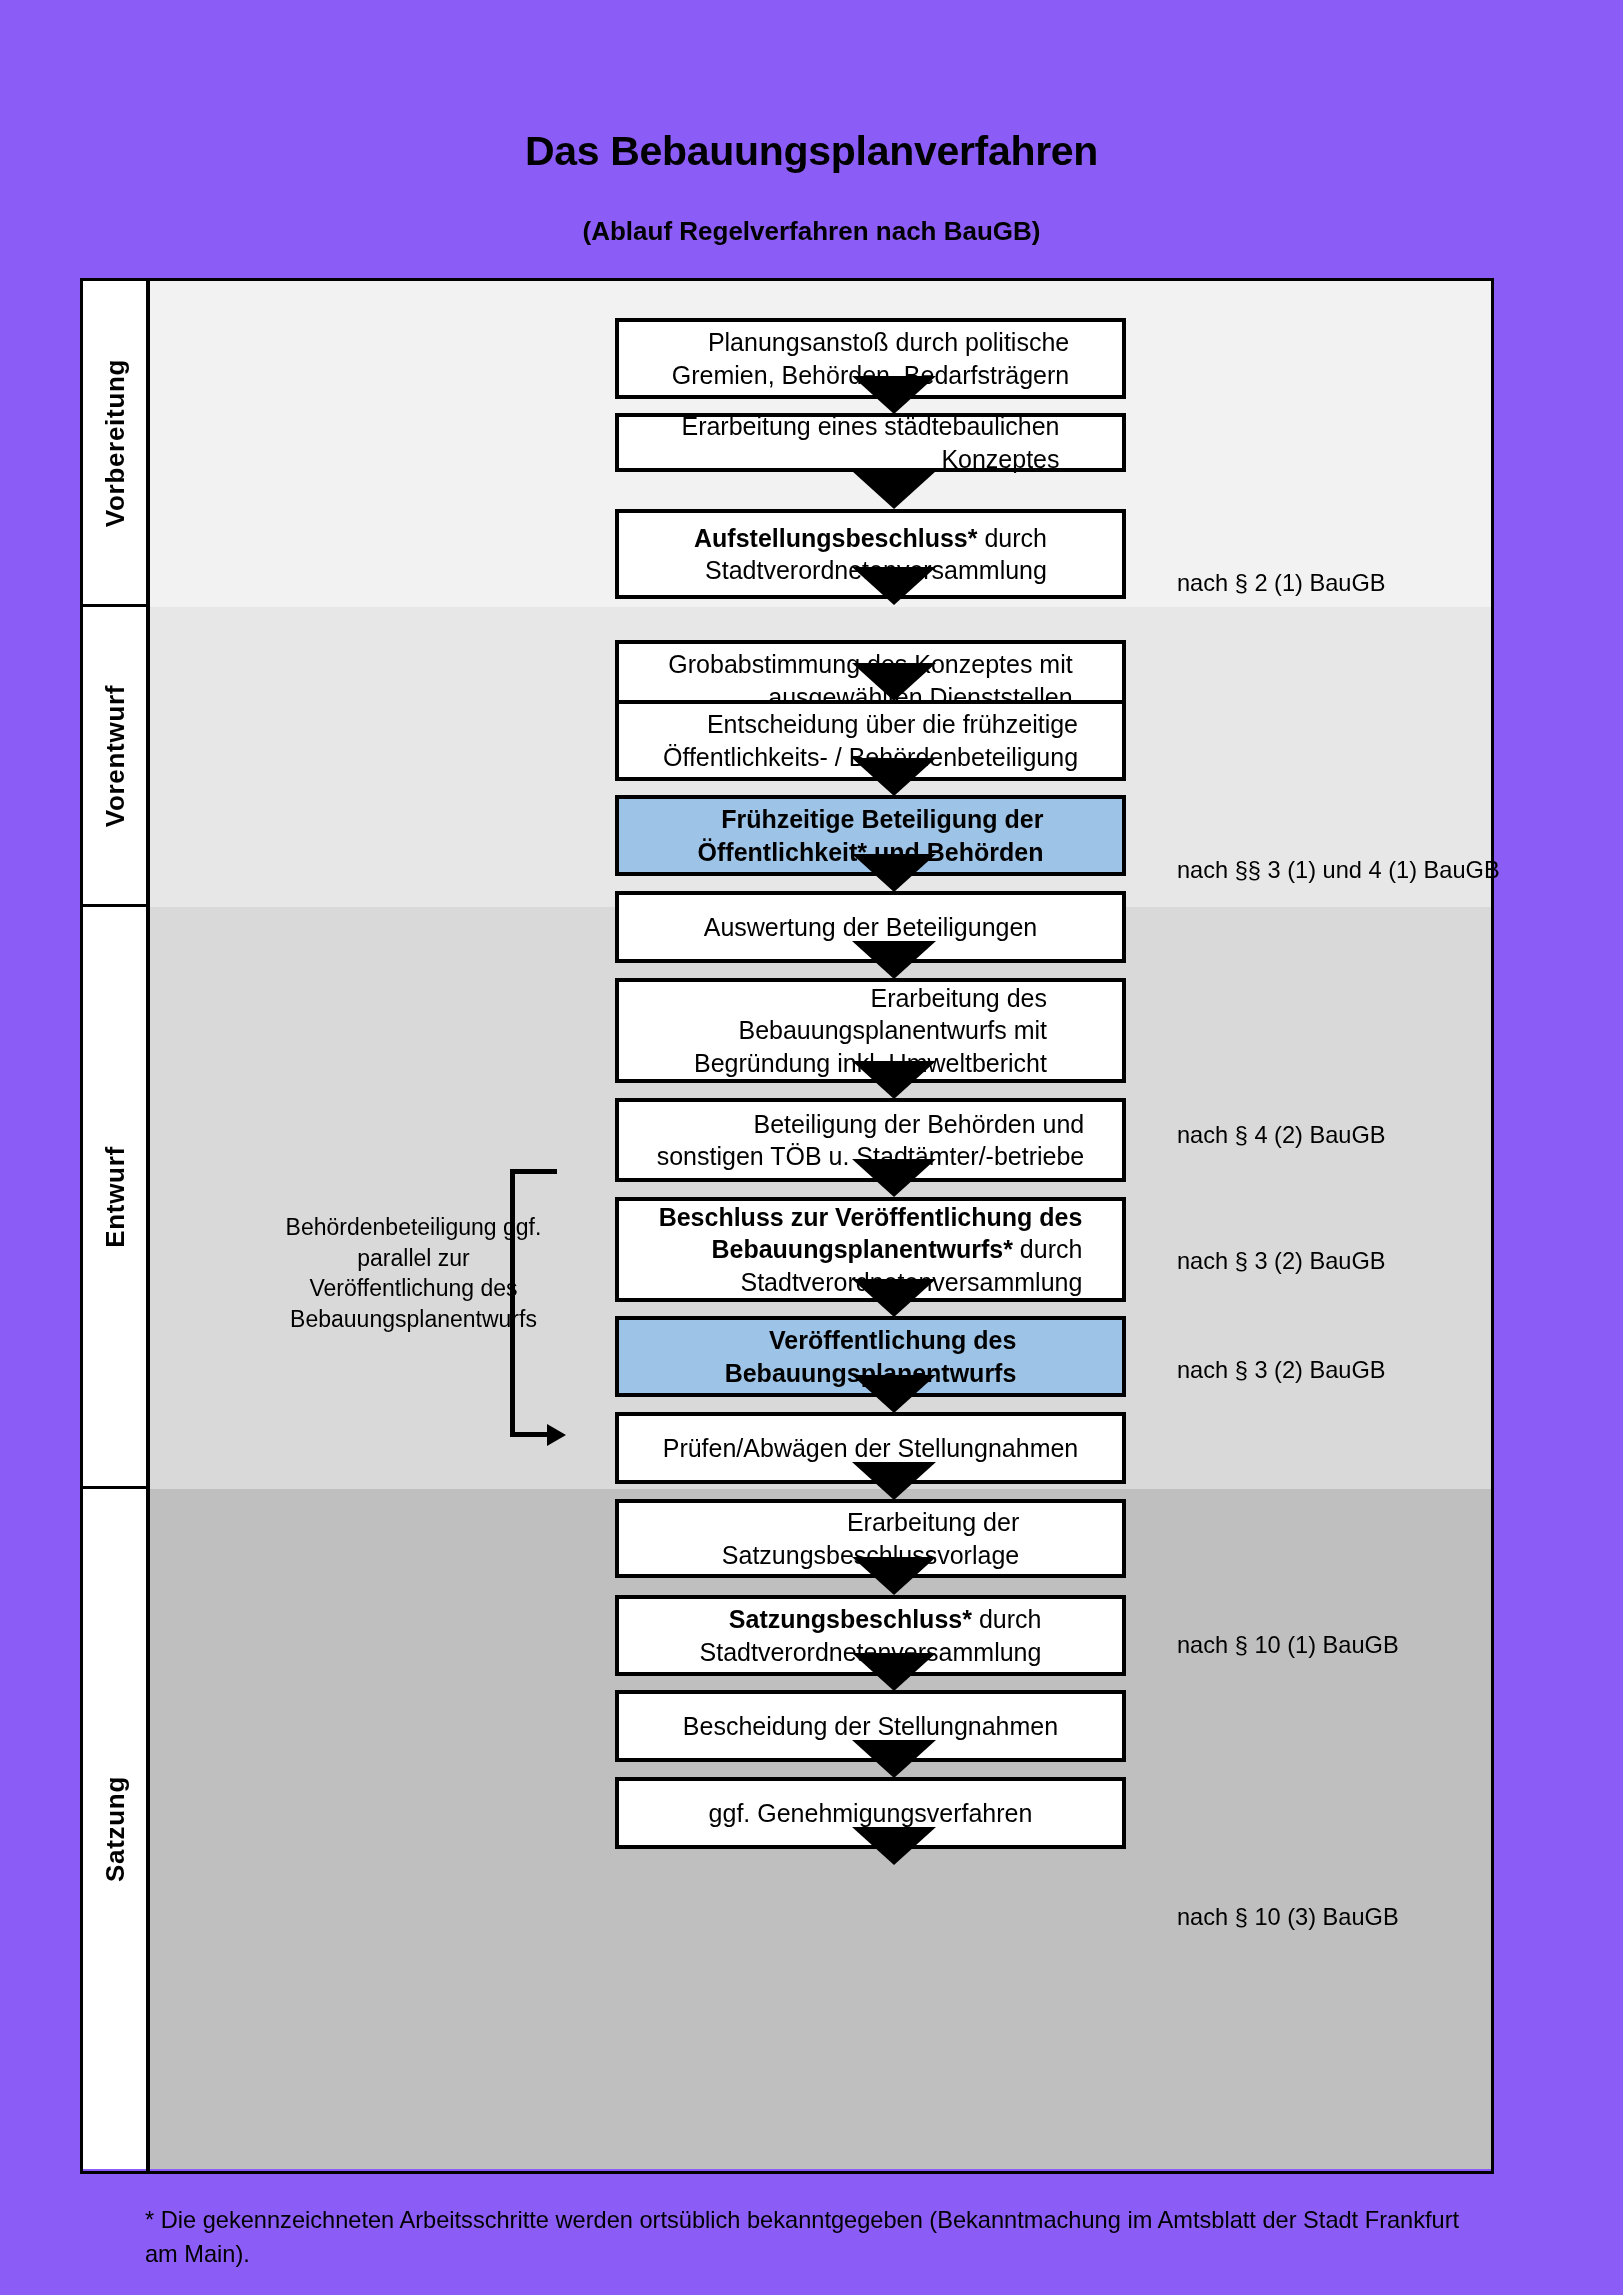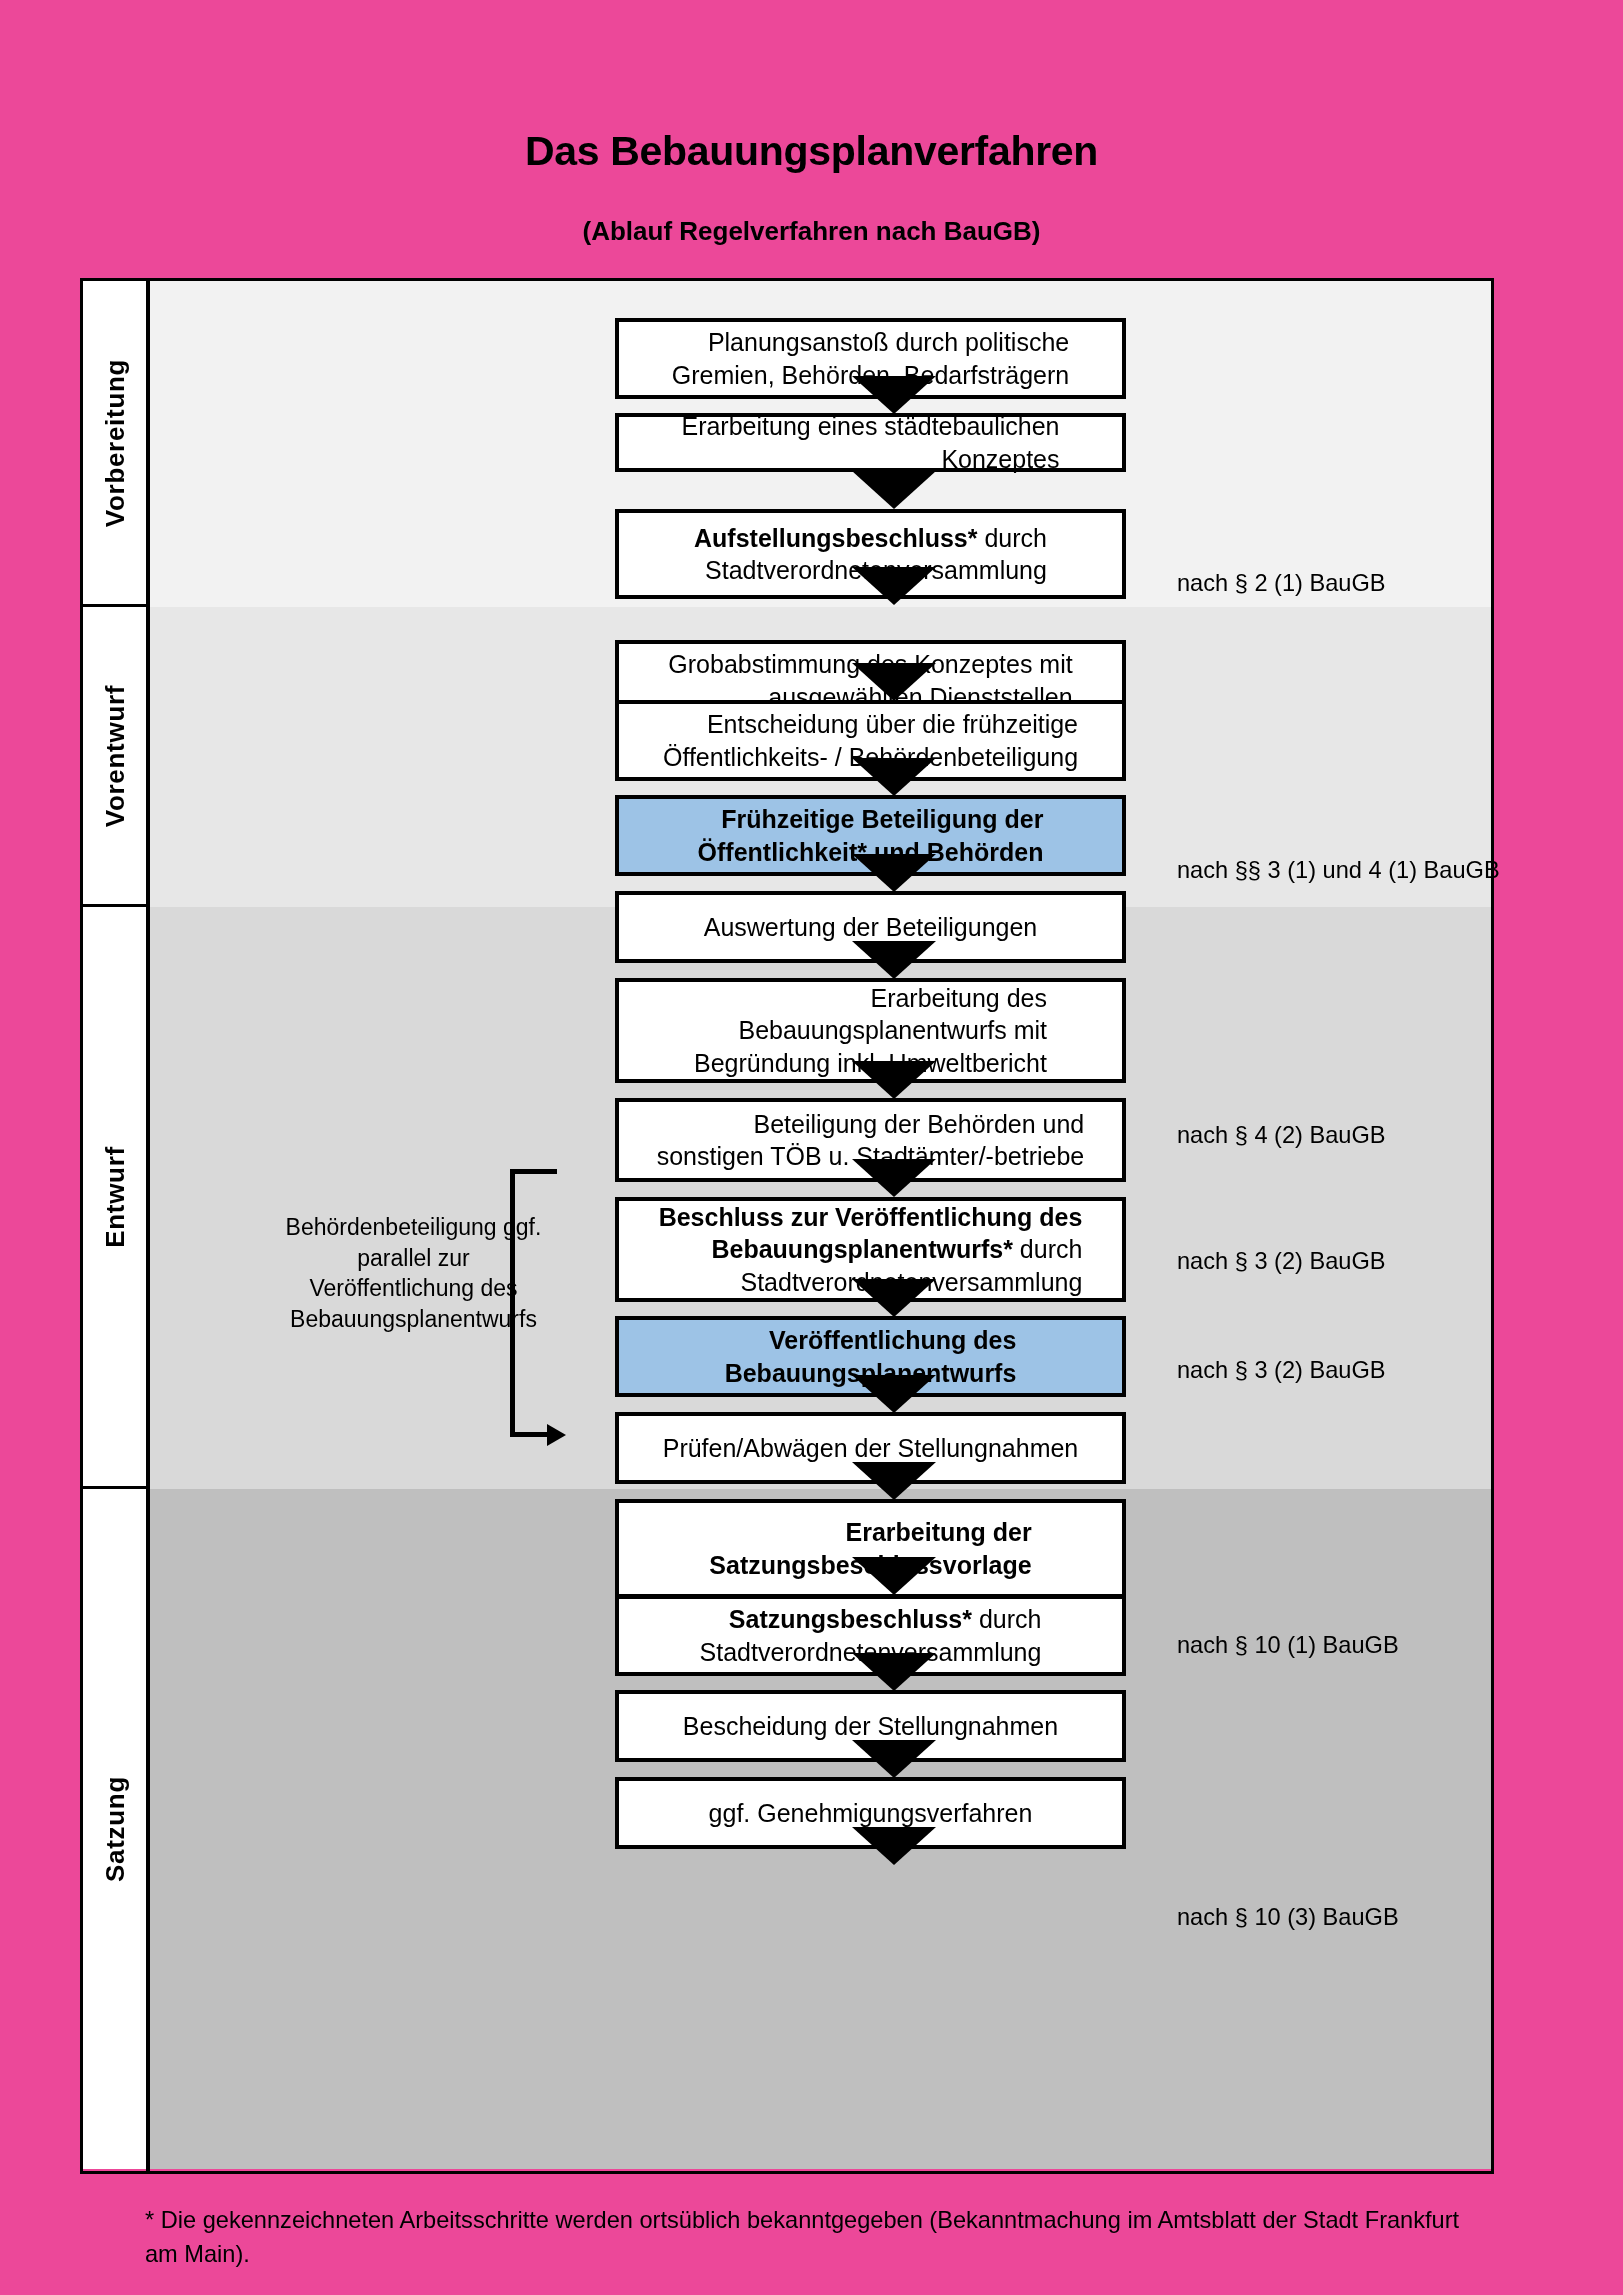--- a/index.html
+++ b/index.html
@@ -9,21 +9,21 @@
     background: #ffffff;
   }
   body {
     font-family: "Liberation Sans", sans-serif;
     color: #000000;
   }
   #page {
     position: relative;
     width: 1623px;
     height: 2295px;
-    background: #ec4899;
+    background: #8b5cf6;
     overflow: hidden;
   }
 
   
   .title {
     position: absolute;
     left: 0;
     top: 128px;
     width: 1623px;
     text-align: center;
@@ -324,21 +324,21 @@
     </div>
     <div class="arrow-down" style="top:1094px;"></div>
 
     <div class="pbox" style="top:1131px;height:72px;">
       <div>
         <span class="line">Prüfen/Abwägen der Stellungnahmen</span>
       </div>
     </div>
     <div class="arrow-down" style="top:1181px;"></div>
 
-    <div class="pbox" style="top:1218px;height:99px;font-weight:bold;">
+    <div class="pbox" style="top:1218px;height:79px;">
       <div>
         <span class="line">Erarbeitung der</span>
         <span class="line">Satzungsbeschlussvorlage</span>
       </div>
     </div>
     <div class="arrow-down" style="top:1276px;"></div>
 
     <div class="pbox" style="top:1314px;height:81px;">
       <div>
         <span class="line"><b>Satzungsbeschluss*</b> durch</span>

